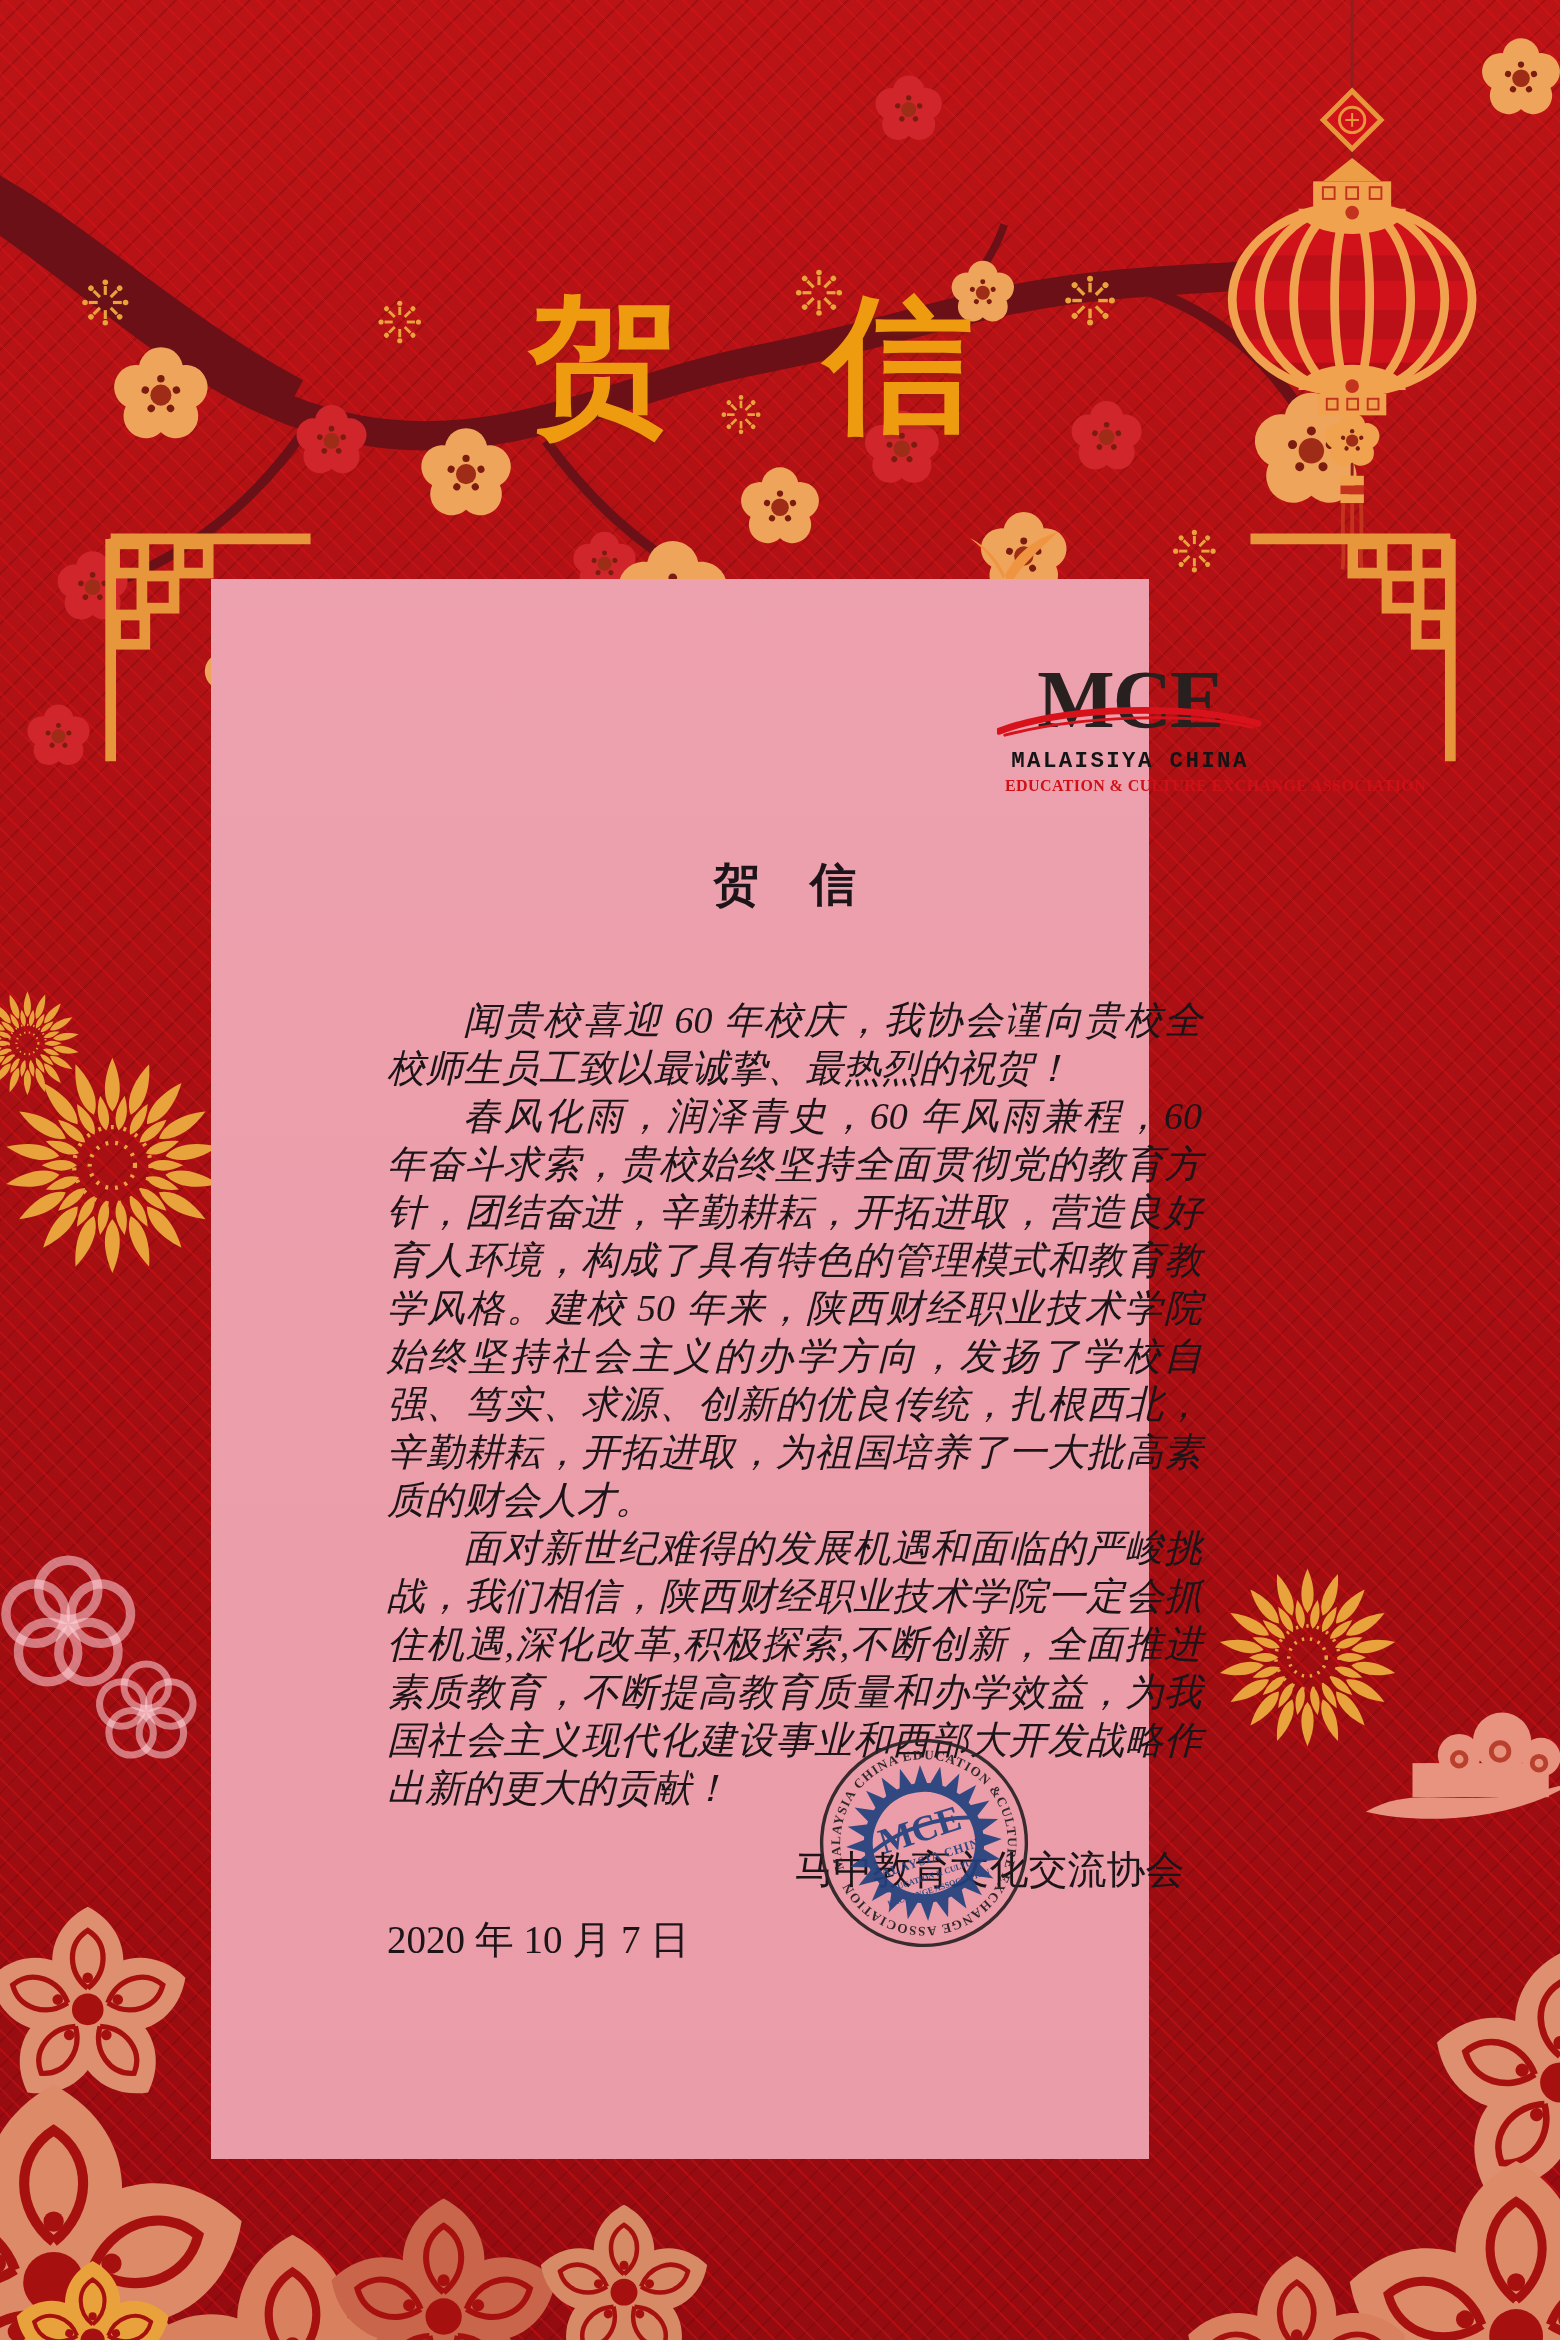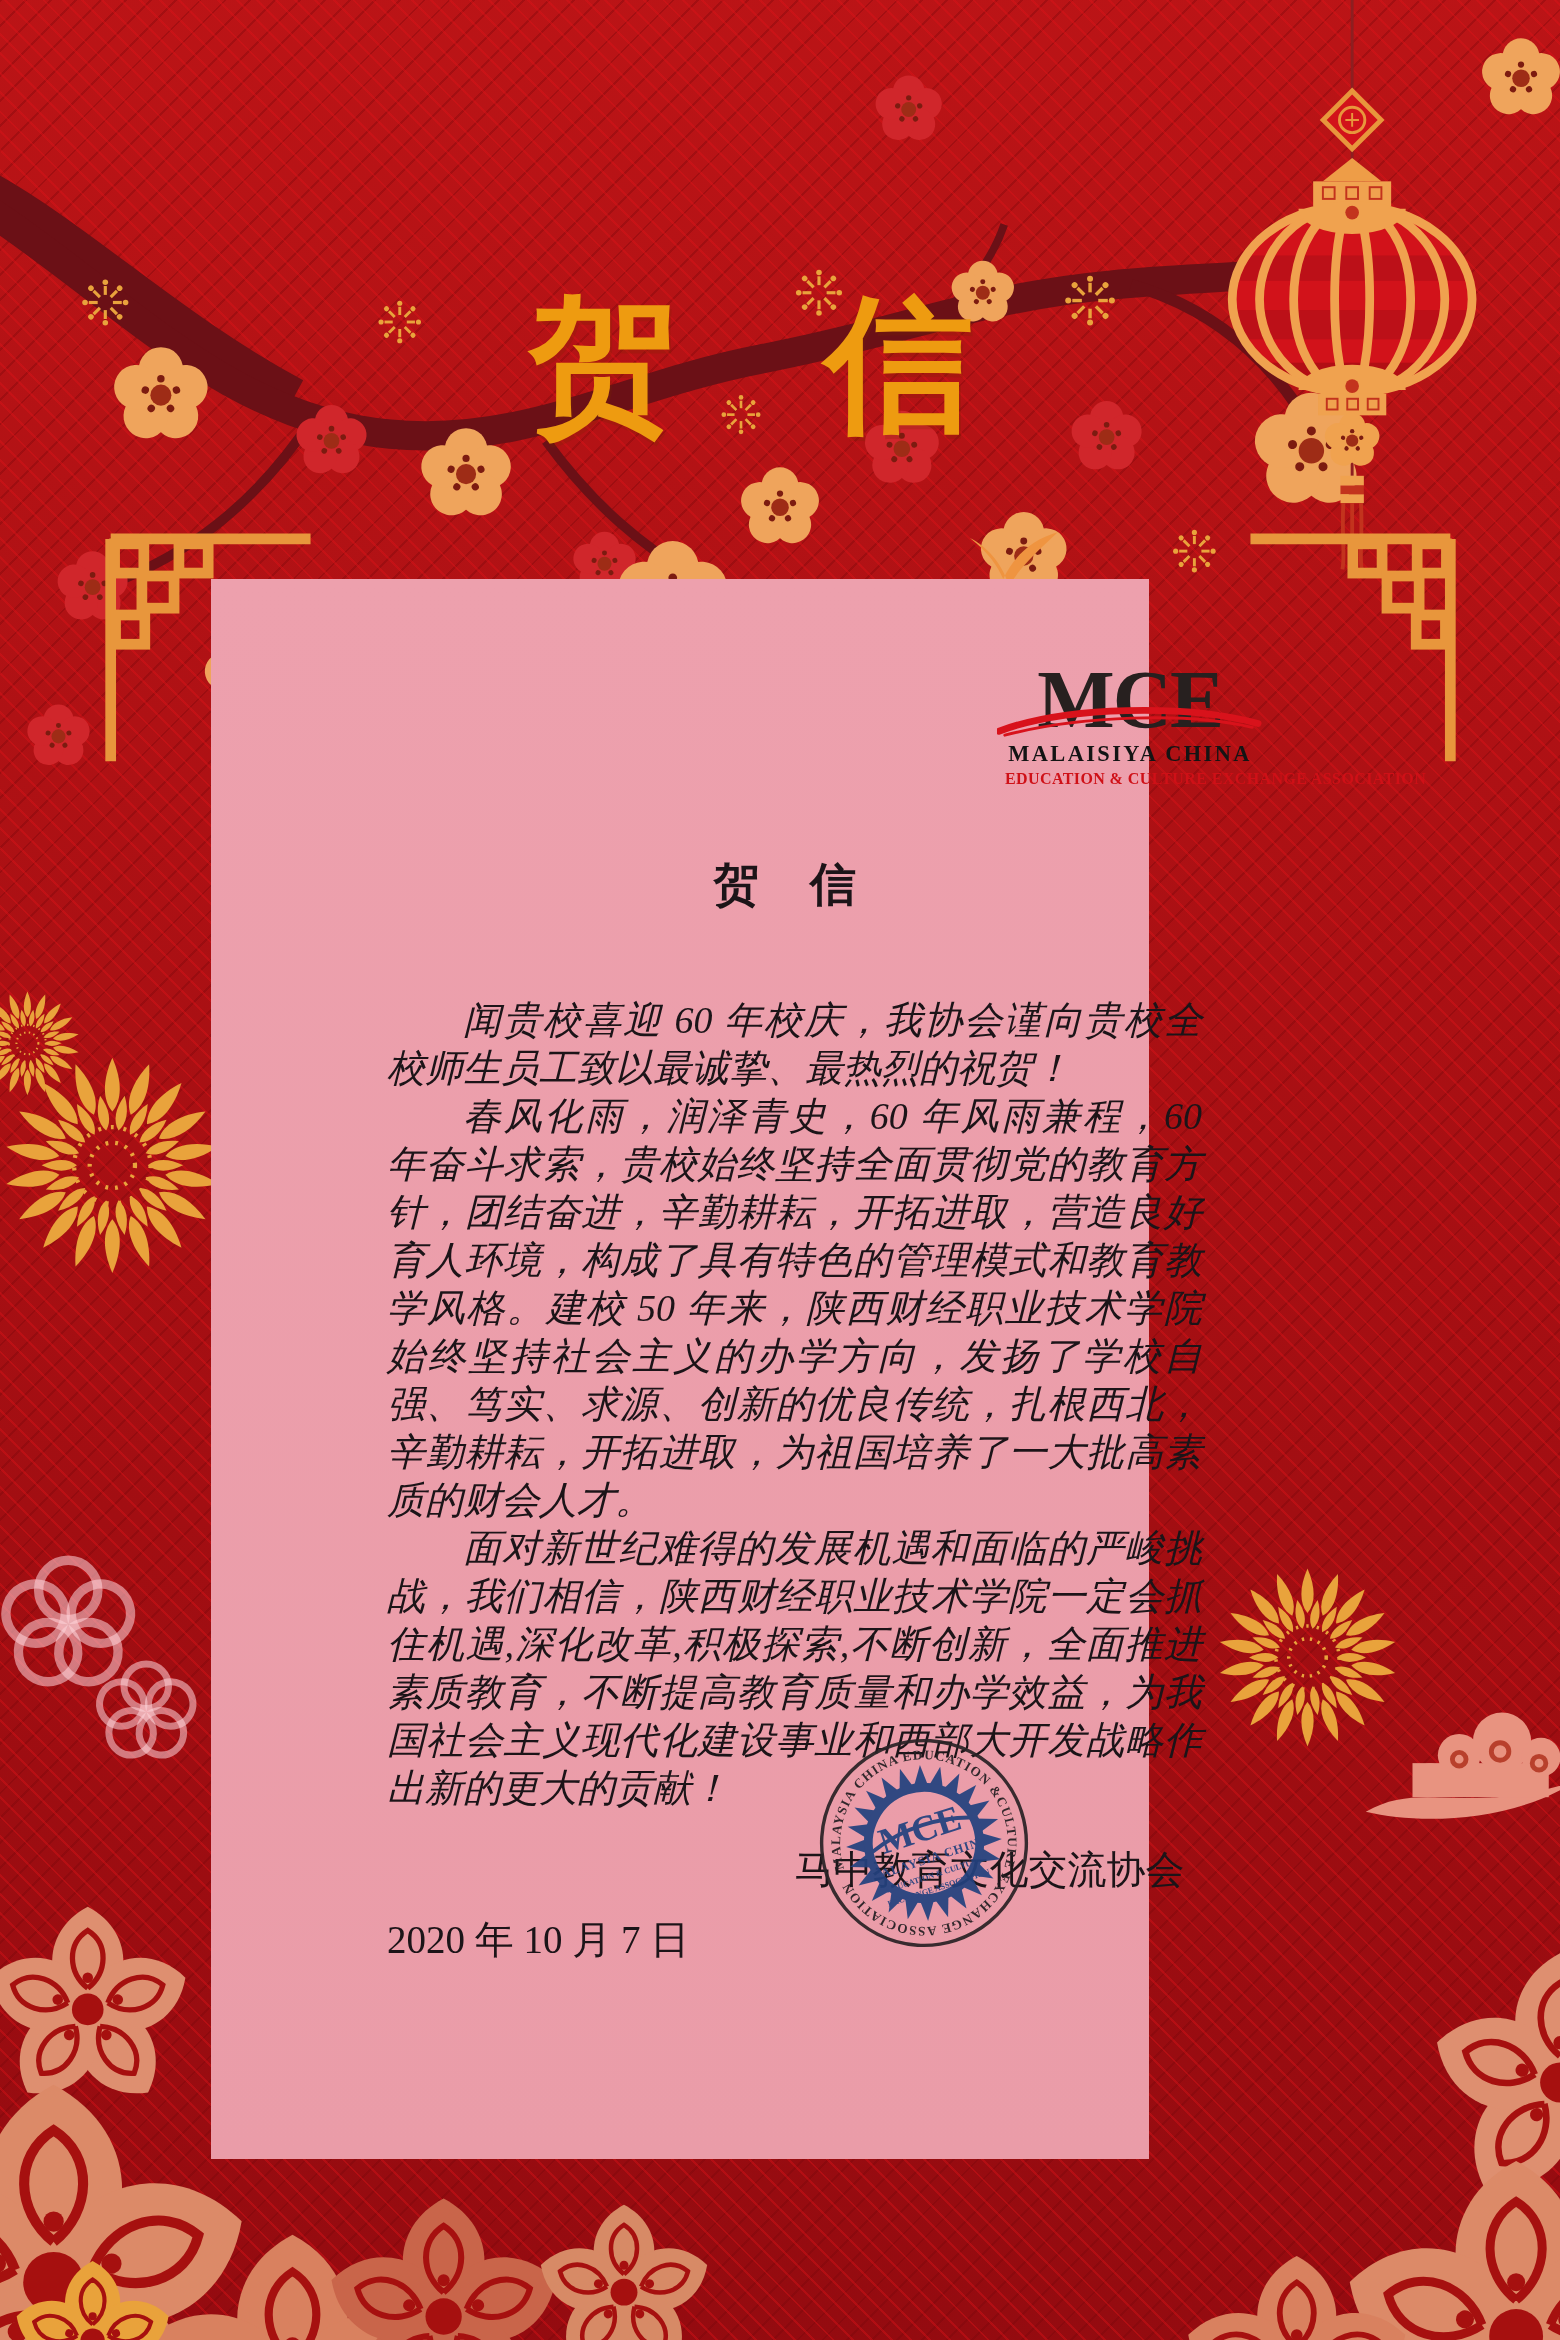--- a/index.html
+++ b/index.html
@@ -17,21 +17,21 @@
     display:flex;justify-content:center;gap:148px;
     font-family:"DejaVu Serif",serif;font-weight:bold;font-size:148px;line-height:1;
     color:#ee9b10;text-shadow:2px 3.9px 0 rgba(120,40,0,.22);}
   
   .paper{position:absolute;left:211px;top:579px;width:938px;height:1580px;z-index:10;
     background:linear-gradient(180deg,#eda0ad,#ea9ca8);}
   .mce-logo{position:absolute;left:794px;top:84px;width:250px;text-align:center;}
   .mce-acronym{position:relative;font-family:"Liberation Serif",serif;font-weight:bold;
     font-size:82px;line-height:74px;letter-spacing:-2px;color:#27201f;}
   .mce-swoosh{position:absolute;left:-7.8px;top:39px;width:265px;height:39px;}
-  .mce-name{margin-top:4px;font-size:22.4px;font-weight:bold;letter-spacing:2.4px;color:#141414;}
+  .mce-name{margin-top:11px;font-size:22.4px;font-weight:bold;letter-spacing:2.4px;color:#141414;font-family:Liberation Mono, monospace;}
   .mce-sub{margin-top:2.9px;font-size:16px;font-weight:bold;letter-spacing:0.4px;color:#cf1017;white-space:nowrap;}
   .letter-body{position:absolute;left:176px;top:275px;width:815px;color:#1c1418;}
   .letter-title{margin:0 0 80px;text-align:center;font-size:46px;font-weight:bold;letter-spacing:19.5px;}
   .salutation{font-size:38px;margin:0 0 37px;}
   .body-par{margin:0;font-size:38px;line-height:48px;text-align:justify;text-indent:76px;font-style:italic;}
   .signature{margin-top:31px;text-align:right;padding-right:17.6px;font-size:39px;}
   .date-line{margin-top:15.6px;text-align:left;padding-right:21.5px;font-size:39px;}
   .stamp{position:absolute;left:596px;top:1147px;width:234px;height:234px;opacity:.93;
     transform:rotate(-15deg);}
   .stamp text{font-family:"Liberation Serif",serif;}

